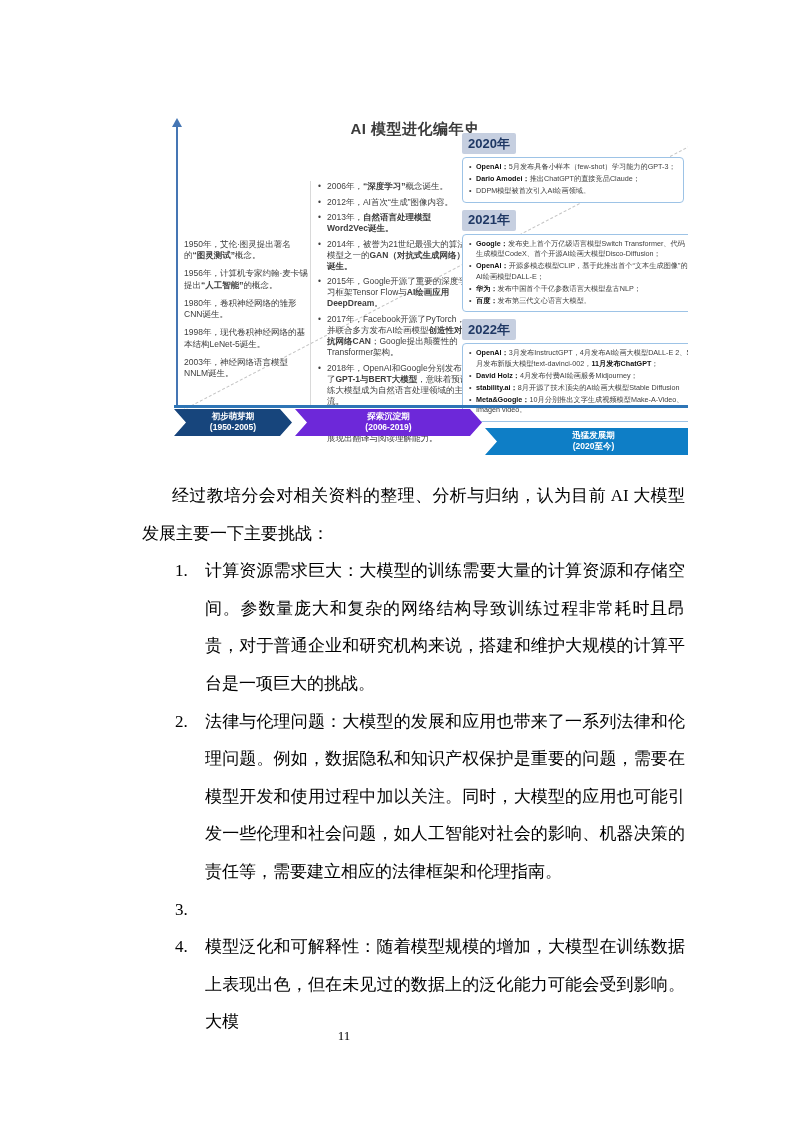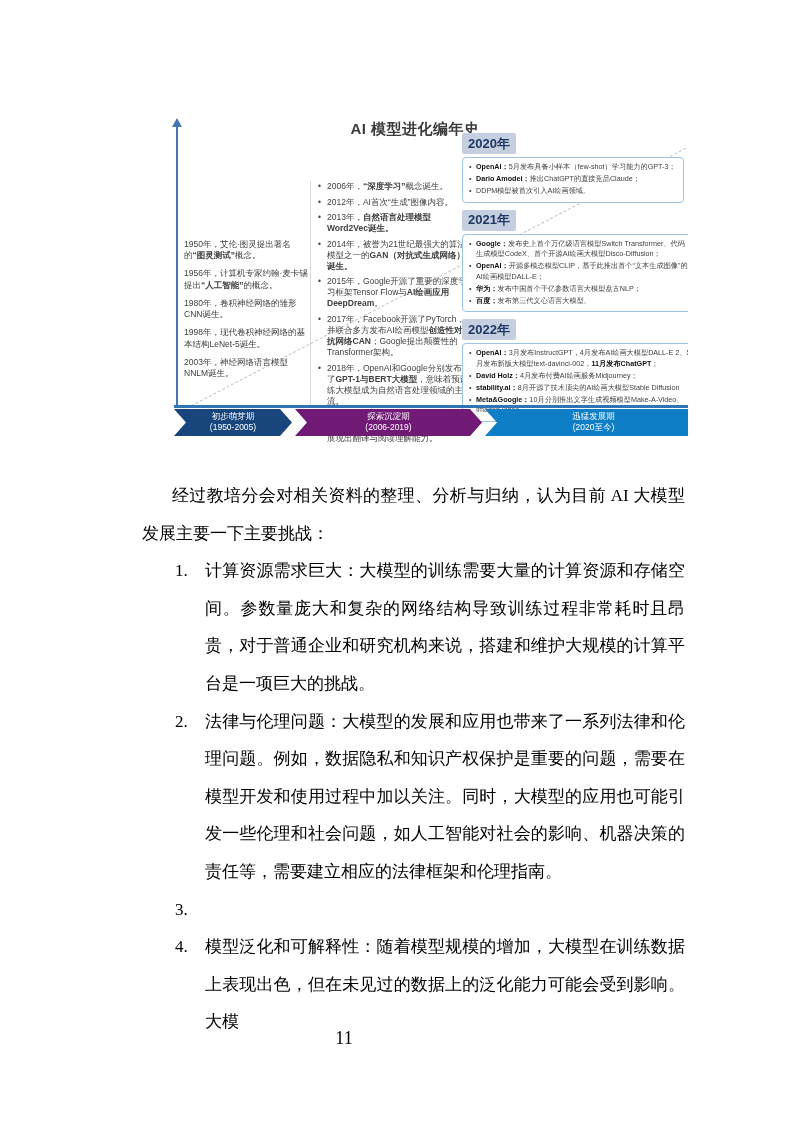--- a/index.html
+++ b/index.html
@@ -34,37 +34,37 @@
             padding:4px 6px;font-size:7.2px;line-height:1.45;color:#404040;margin-bottom:7px;}
   .year-box .sl-item{display:flex;margin-bottom:1.5px;}
   .year-box .sl-marker{flex:0 0 7px;}
   .year-box .b{color:#111;}
   #year-box-2020{width:222px;}
   #year-box-2021{width:236px;}
   #year-box-2022{width:240px;}
   .b{font-weight:bold;}
   .baseline{position:absolute;left:64px;top:292px;width:528px;height:3px;background:var(--timeline-bar);z-index:2;}
   .timeline-band{position:absolute;left:64px;top:296px;width:528px;height:27px;z-index:2;}
-  .chev{position:absolute;top:0;height:100%;color:#fff;font-size:8.5px;font-weight:normal;
+  .chev{position:absolute;top:0;height:100%;color:#fff;font-size:8.5px;font-weight:bold;
         text-align:center;line-height:1.3;padding-top:2px;
         clip-path:polygon(0 0,calc(100% - 12px) 0,100% 50%,calc(100% - 12px) 100%,0 100%,12px 50%);}
   .chev1{left:0;width:118px;}
   .chev2{left:121px;width:187px;}
-  .chev3{left:311px;width:217px;}
+  .chev3{left:311px;width:217px;margin-top:19px;}
   
   .fig-caption{position:absolute;left:0;top:453px;width:100%;text-align:center;
                font-size:14.5px;color:#000;}
   .body-text{position:absolute;left:142px;top:477px;width:543px;font-size:17px;
              line-height:37.6px;color:#000;text-align:justify;}
   .intro{text-indent:30px;}
   .challenges .sl-item{display:flex;}
   .challenges .sl-num{flex:0 0 30px;margin-left:33px;}
   .challenges .sl-body{flex:1;text-align:justify;}
   .page-num{position:absolute;left:0;top:1028px;width:100%;text-align:center;
-            font-size:18px;color:#000;}
+            font-size:13px;color:#000;}
 </style>
 </head>
 <body>
 
 <div class="page">
 
   <div class="figure">
     <div class="fig-title">AI 模型进化编年史</div>
 
     <div class="axis-head"></div>
@@ -182,21 +182,21 @@
           </div>
         </div>
     </div>
 
     <div class="baseline"></div>
     <div class="timeline-band">
         <div class="chev chev1" style="background: rgb(23, 69, 124);">
           <div>初步萌芽期</div>
           <div>(1950-2005)</div>
         </div>
-        <div class="chev chev2" style="background: #701a75;">
+        <div class="chev chev2" style="background: #6d28d9;">
           <div>探索沉淀期</div>
           <div>(2006-2019)</div>
         </div>
         <div class="chev chev3" style="background: rgb(14, 126, 198);">
           <div>迅猛发展期</div>
           <div>(2020至今)</div>
         </div>
       </div>
   </div>
 

